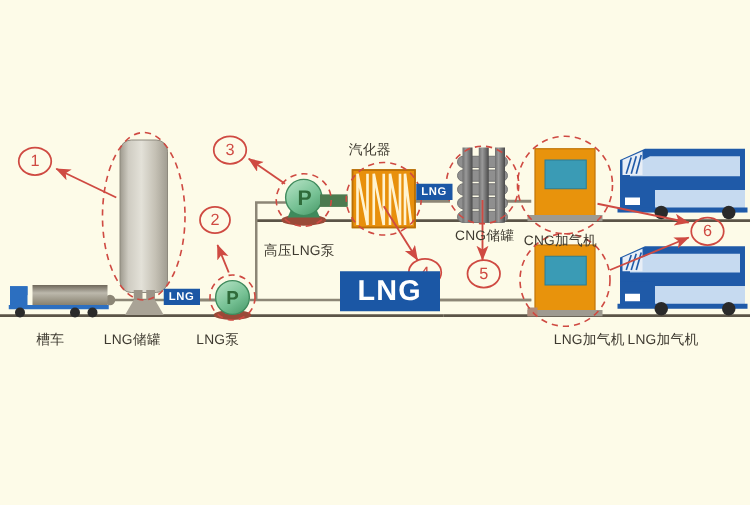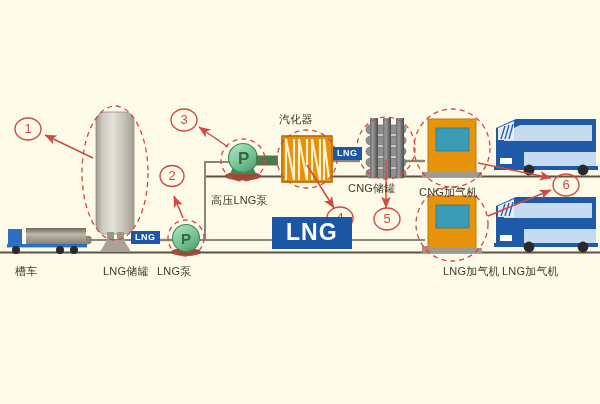--- a/index.html
+++ b/index.html
@@ -274,23 +274,23 @@
   <div class="numtxt" style="left:378px; top:211px; width:18px;">5</div>
   <div class="numtxt" style="left:557px; top:177px; width:18px;">6</div>
 
   <div class="pumpP" style="left:181px; top:230px;">P</div>
   <div class="pumpP" style="left:238px; top:149px; font-size:17px;">P</div>
 
   <div class="badge" style="left:131px; top:231px;">LNG</div>
   <div class="badge" style="left:333px; top:147px;">LNG</div>
   <div class="badge-big" style="left:272px; top:217px;">LNG</div>
 
-  <div class="lbl" style="left:15px; top:264px;">槽车</div>
-  <div class="lbl" style="left:83px; top:264px;margin-left:20px;">LNG储罐</div>
+  <div class="lbl" style="left:29px; top:264px;">槽车</div>
+  <div class="lbl" style="left:83px; top:264px;">LNG储罐</div>
   <div class="lbl" style="left:157px; top:264px;">LNG泵</div>
   <div class="lbl" style="left:211px; top:193px;">高压LNG泵</div>
   <div class="lbl" style="left:279px; top:112px;">汽化器</div>
-  <div class="lbl" style="left:348px; top:181px;text-align:right;">CNG储罐</div>
+  <div class="lbl" style="left:364px; top:181px;text-align:right;">CNG储罐</div>
   <div class="lbl" style="left:419px; top:185px;text-align:right;">CNG加气机</div>
   <div class="lbl" style="left:414px; top:264px;padding-left:29px;">LNG加气机</div>
   <div class="lbl" style="left:502px; top:264px;">LNG加气机</div>
 
 </div>
 
 </body></html>

